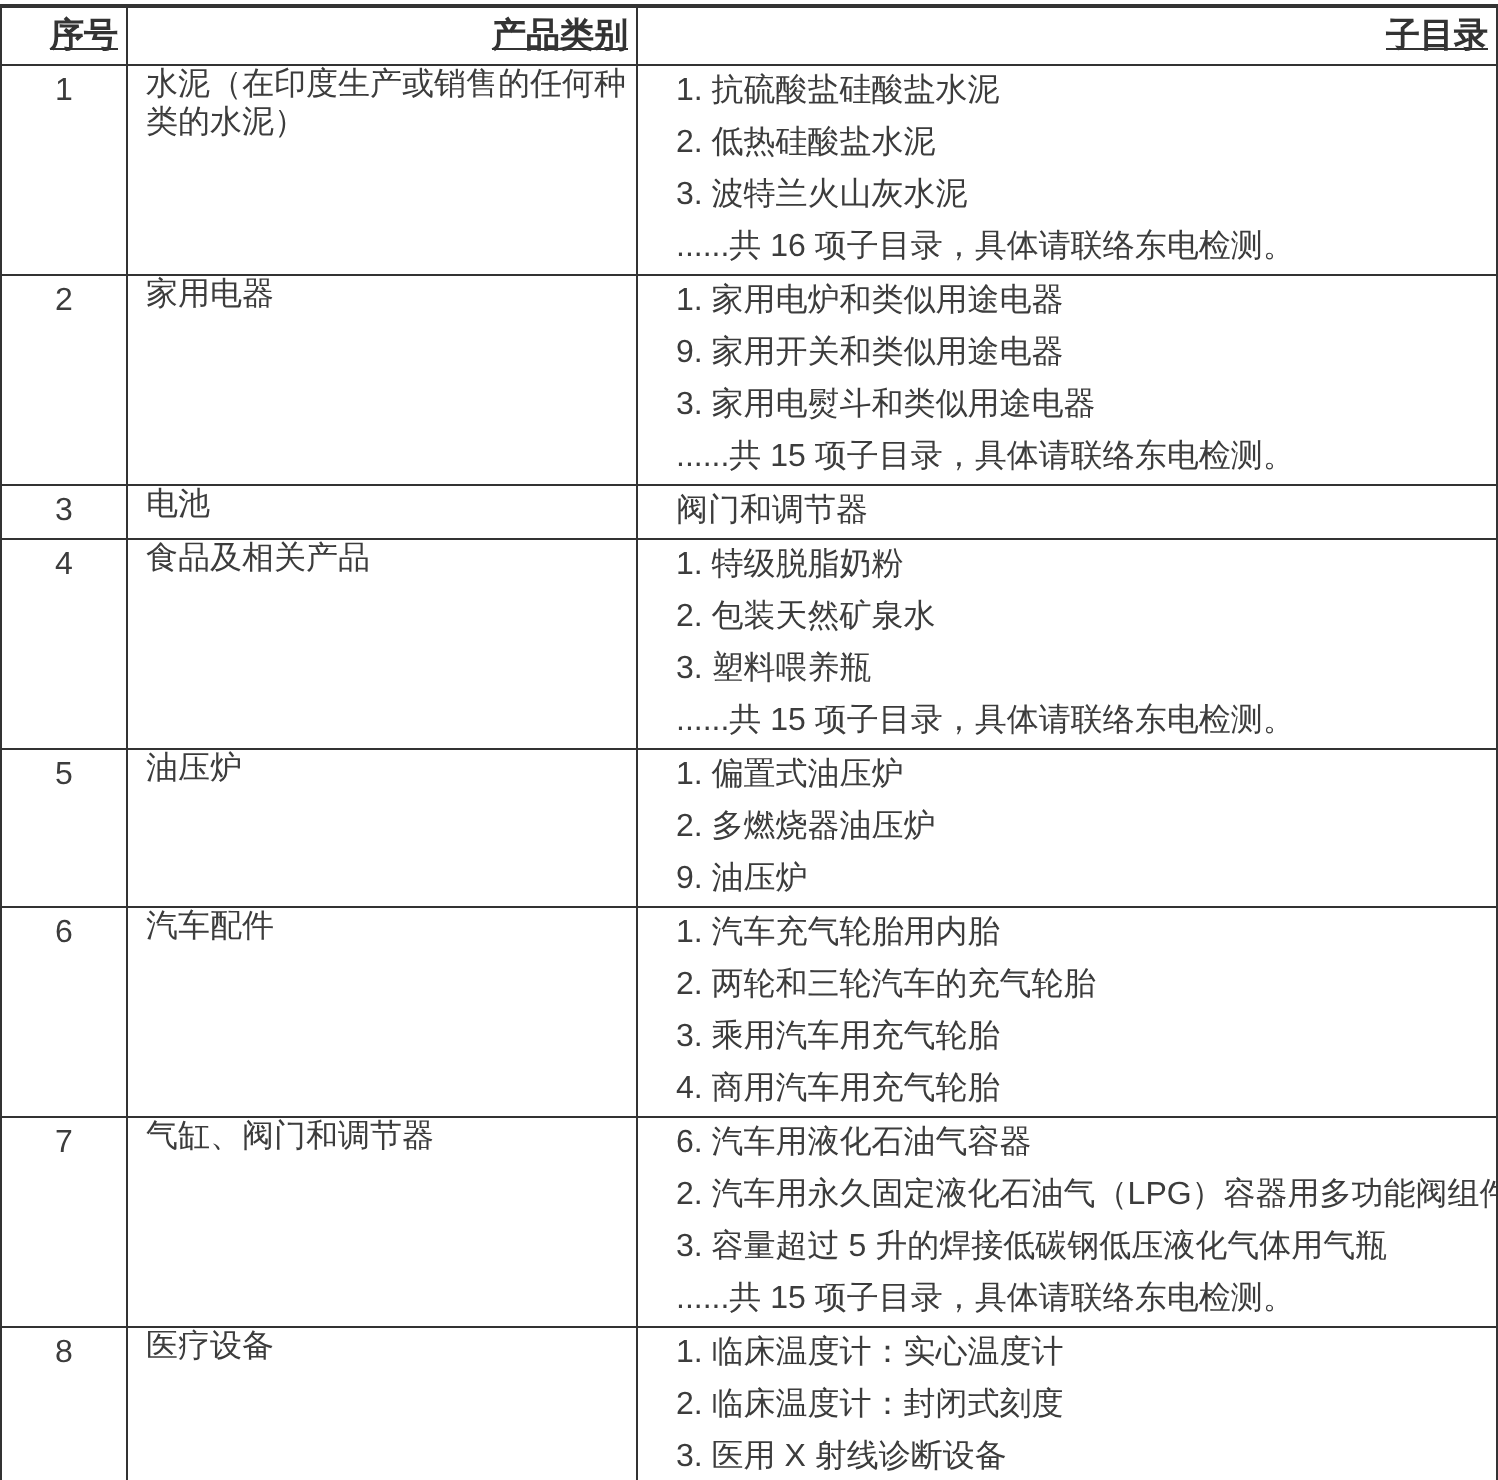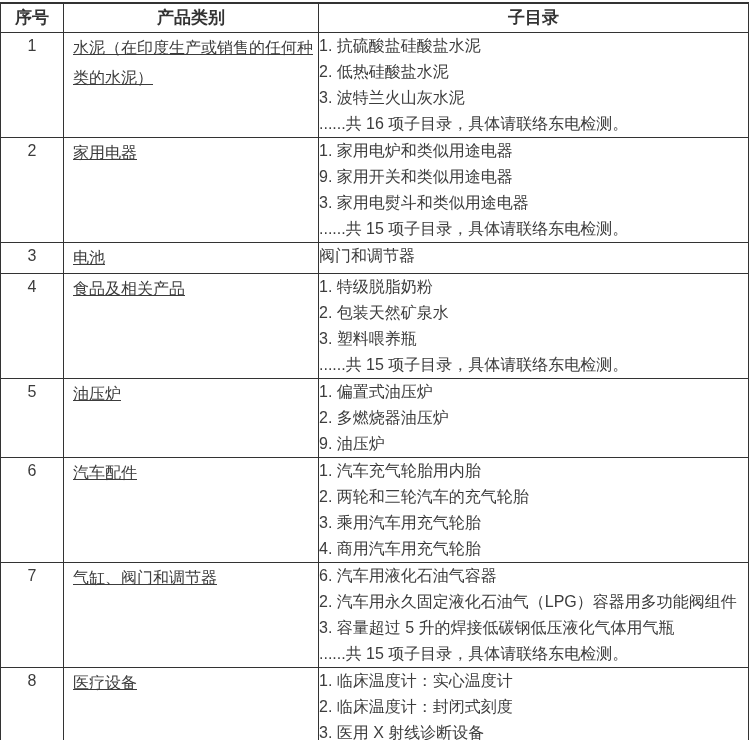--- a/index.html
+++ b/index.html
@@ -32,40 +32,41 @@
     font-size: 16px;
     line-height: 26px;
     padding: 0 6px;
     box-sizing: border-box;
     overflow: hidden;
   }
   .cat-table th {
     font-size: 17px;
     font-weight: bold;
     color: #333333;
-    text-align: center;
+    text-align: right;
     height: 28px;
     line-height: 28px;
     padding: 0 4px;
+    text-decoration: underline;
   }
   .col-no  { width: 63px; }
   .col-cat { width: 255px; }
   .col-sub { width: 430px; }
   td.c-no {
     text-align: center;
     padding: 0 2px;
   }
   td.c-cat {
     padding-left: 9px;
     padding-right: 5px;
   }
   td.c-sub {
-    padding-left: 0;
+    padding-left: 19px;
   }
-  .cat-text { line-height: 30px; text-decoration: underline; }
+  .cat-text { line-height: 19px; }
   .sub-item { height: 26px; line-height: 26px; white-space: nowrap; }
 </style>
 </head>
 <body>
 
 <div class="page">
   <table class="cat-table">
     <colgroup>
       <col class="col-no">
       <col class="col-cat">

